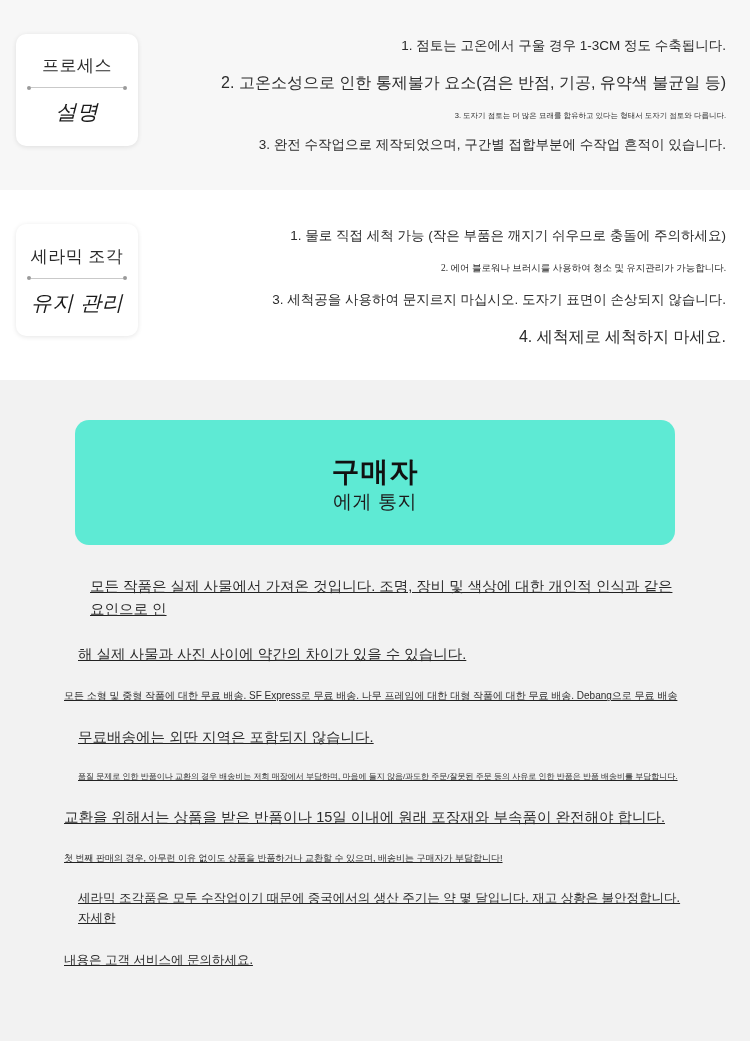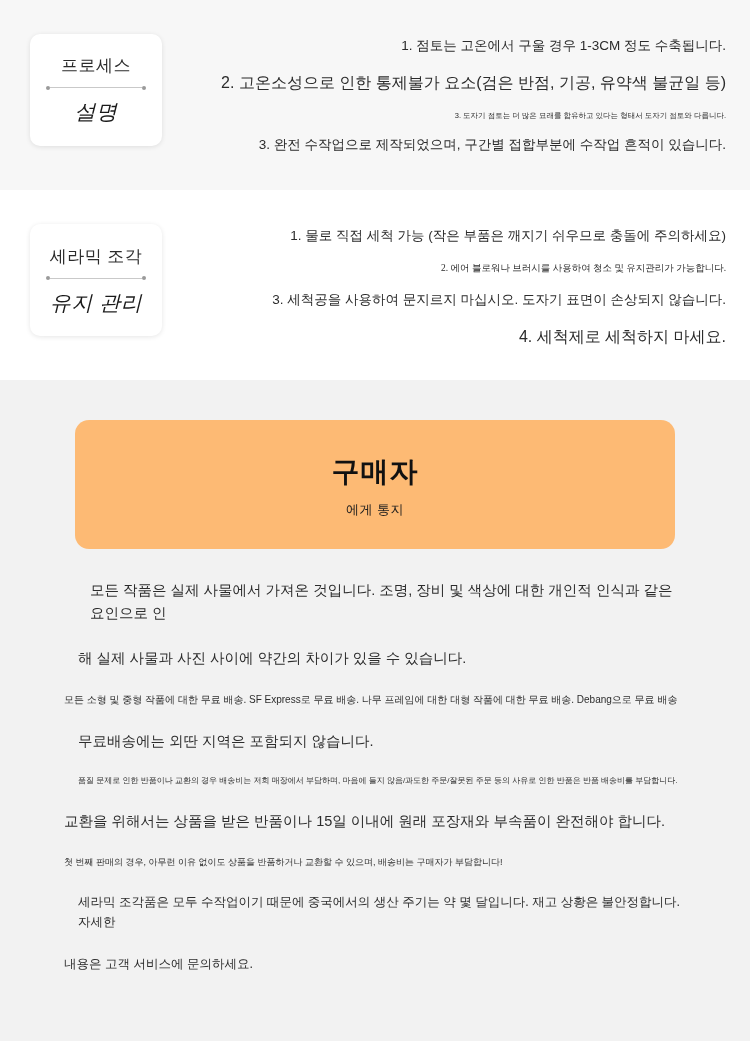--- a/index.html
+++ b/index.html
@@ -32,23 +32,23 @@
   .sec-1 { padding: 28px 0 34px 0; }
   .sec-2 { padding: 28px 0 30px 0; }
   .sec-3 { padding: 40px 0 60px 0; }
 
   
   .row {
     display: flex;
     align-items: flex-start;
   }
   .label-card {
-    width: 132px;
+    width: 122px;
     min-height: 112px;
-    margin-left: 30px;
+    margin-left: 16px;
     margin-top: 6px;
     background: #ffffff;
     border-radius: 10px;
     box-shadow: 0 1px 5px rgba(0,0,0,0.10);
     display: flex;
     flex-direction: column;
     align-items: center;
     justify-content: center;
     flex: none;
     padding: 14px 6px;
@@ -102,43 +102,43 @@
   .list .item:last-child { margin-bottom: 0; }
   .sz-14 { font-size: 13.5px; }
   .sz-16 { font-size: 16px; }
   .sz-7  { font-size: 7.5px; color: #555555; }
   .sz-9  { font-size: 9.5px; color: #4a4a4a; font-family: Liberation Serif, serif; }
 
   
   .notice-card {
     margin: 0 auto;
     width: 600px;
-    background: #fdba74;
+    background: #5eead4;
     border-radius: 14px;
     padding: 34px 0 30px 0;
     text-align: center;
     box-sizing: border-box;
   }
   .notice-title {
     font-size: 28px;
     color: #111111;
     font-weight: bold;
     letter-spacing: 1px;
     line-height: 1.25;
   }
   .notice-sub {
-    font-size: 13px;
+    font-size: 19px;
     color: #1c1c1c;
-    margin-top: 12px;
     letter-spacing: 0.5px;
   }
 
   .notice-body {
     padding: 30px 64px 0 64px;
     box-sizing: border-box;
+    text-decoration: underline;
   }
   .notice-body p {
     margin: 0 0 22px 0;
     color: #2c2c2c;
     line-height: 1.6;
   }
   .indent-1 { padding-left: 14px; }
   .indent-2 { padding-left: 26px; }
 
   .nb-15 { font-size: 14.5px; }

